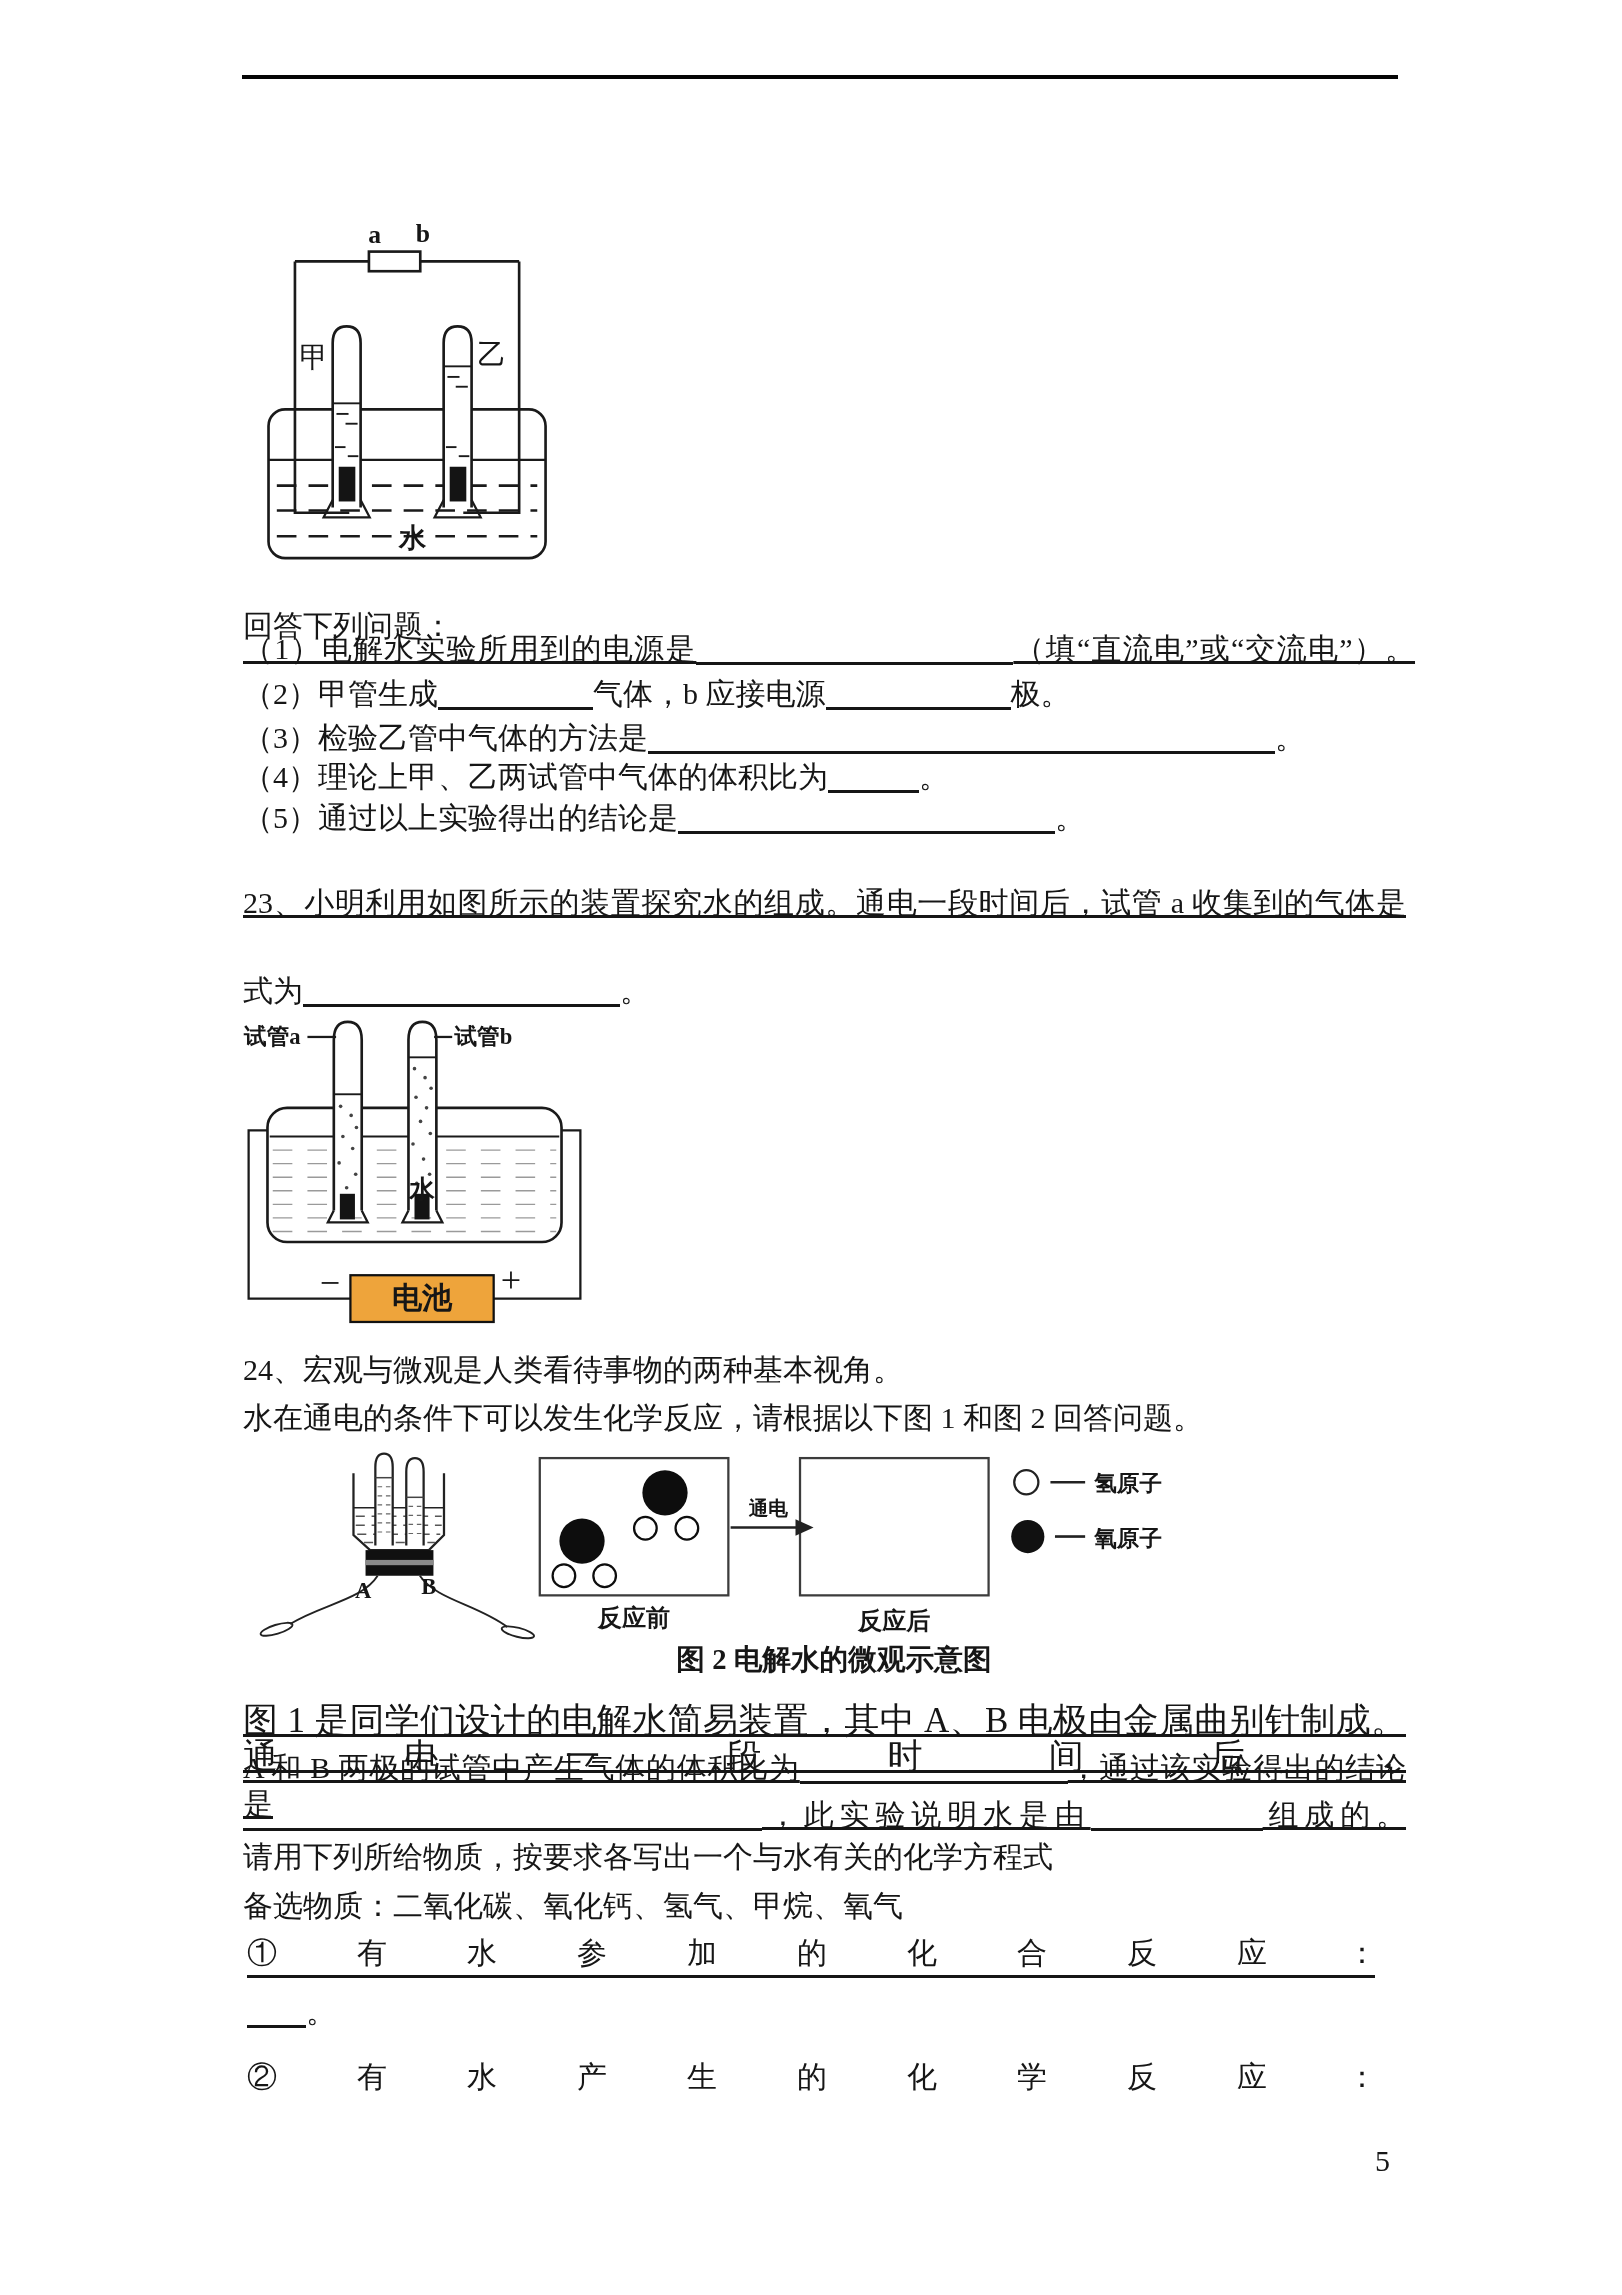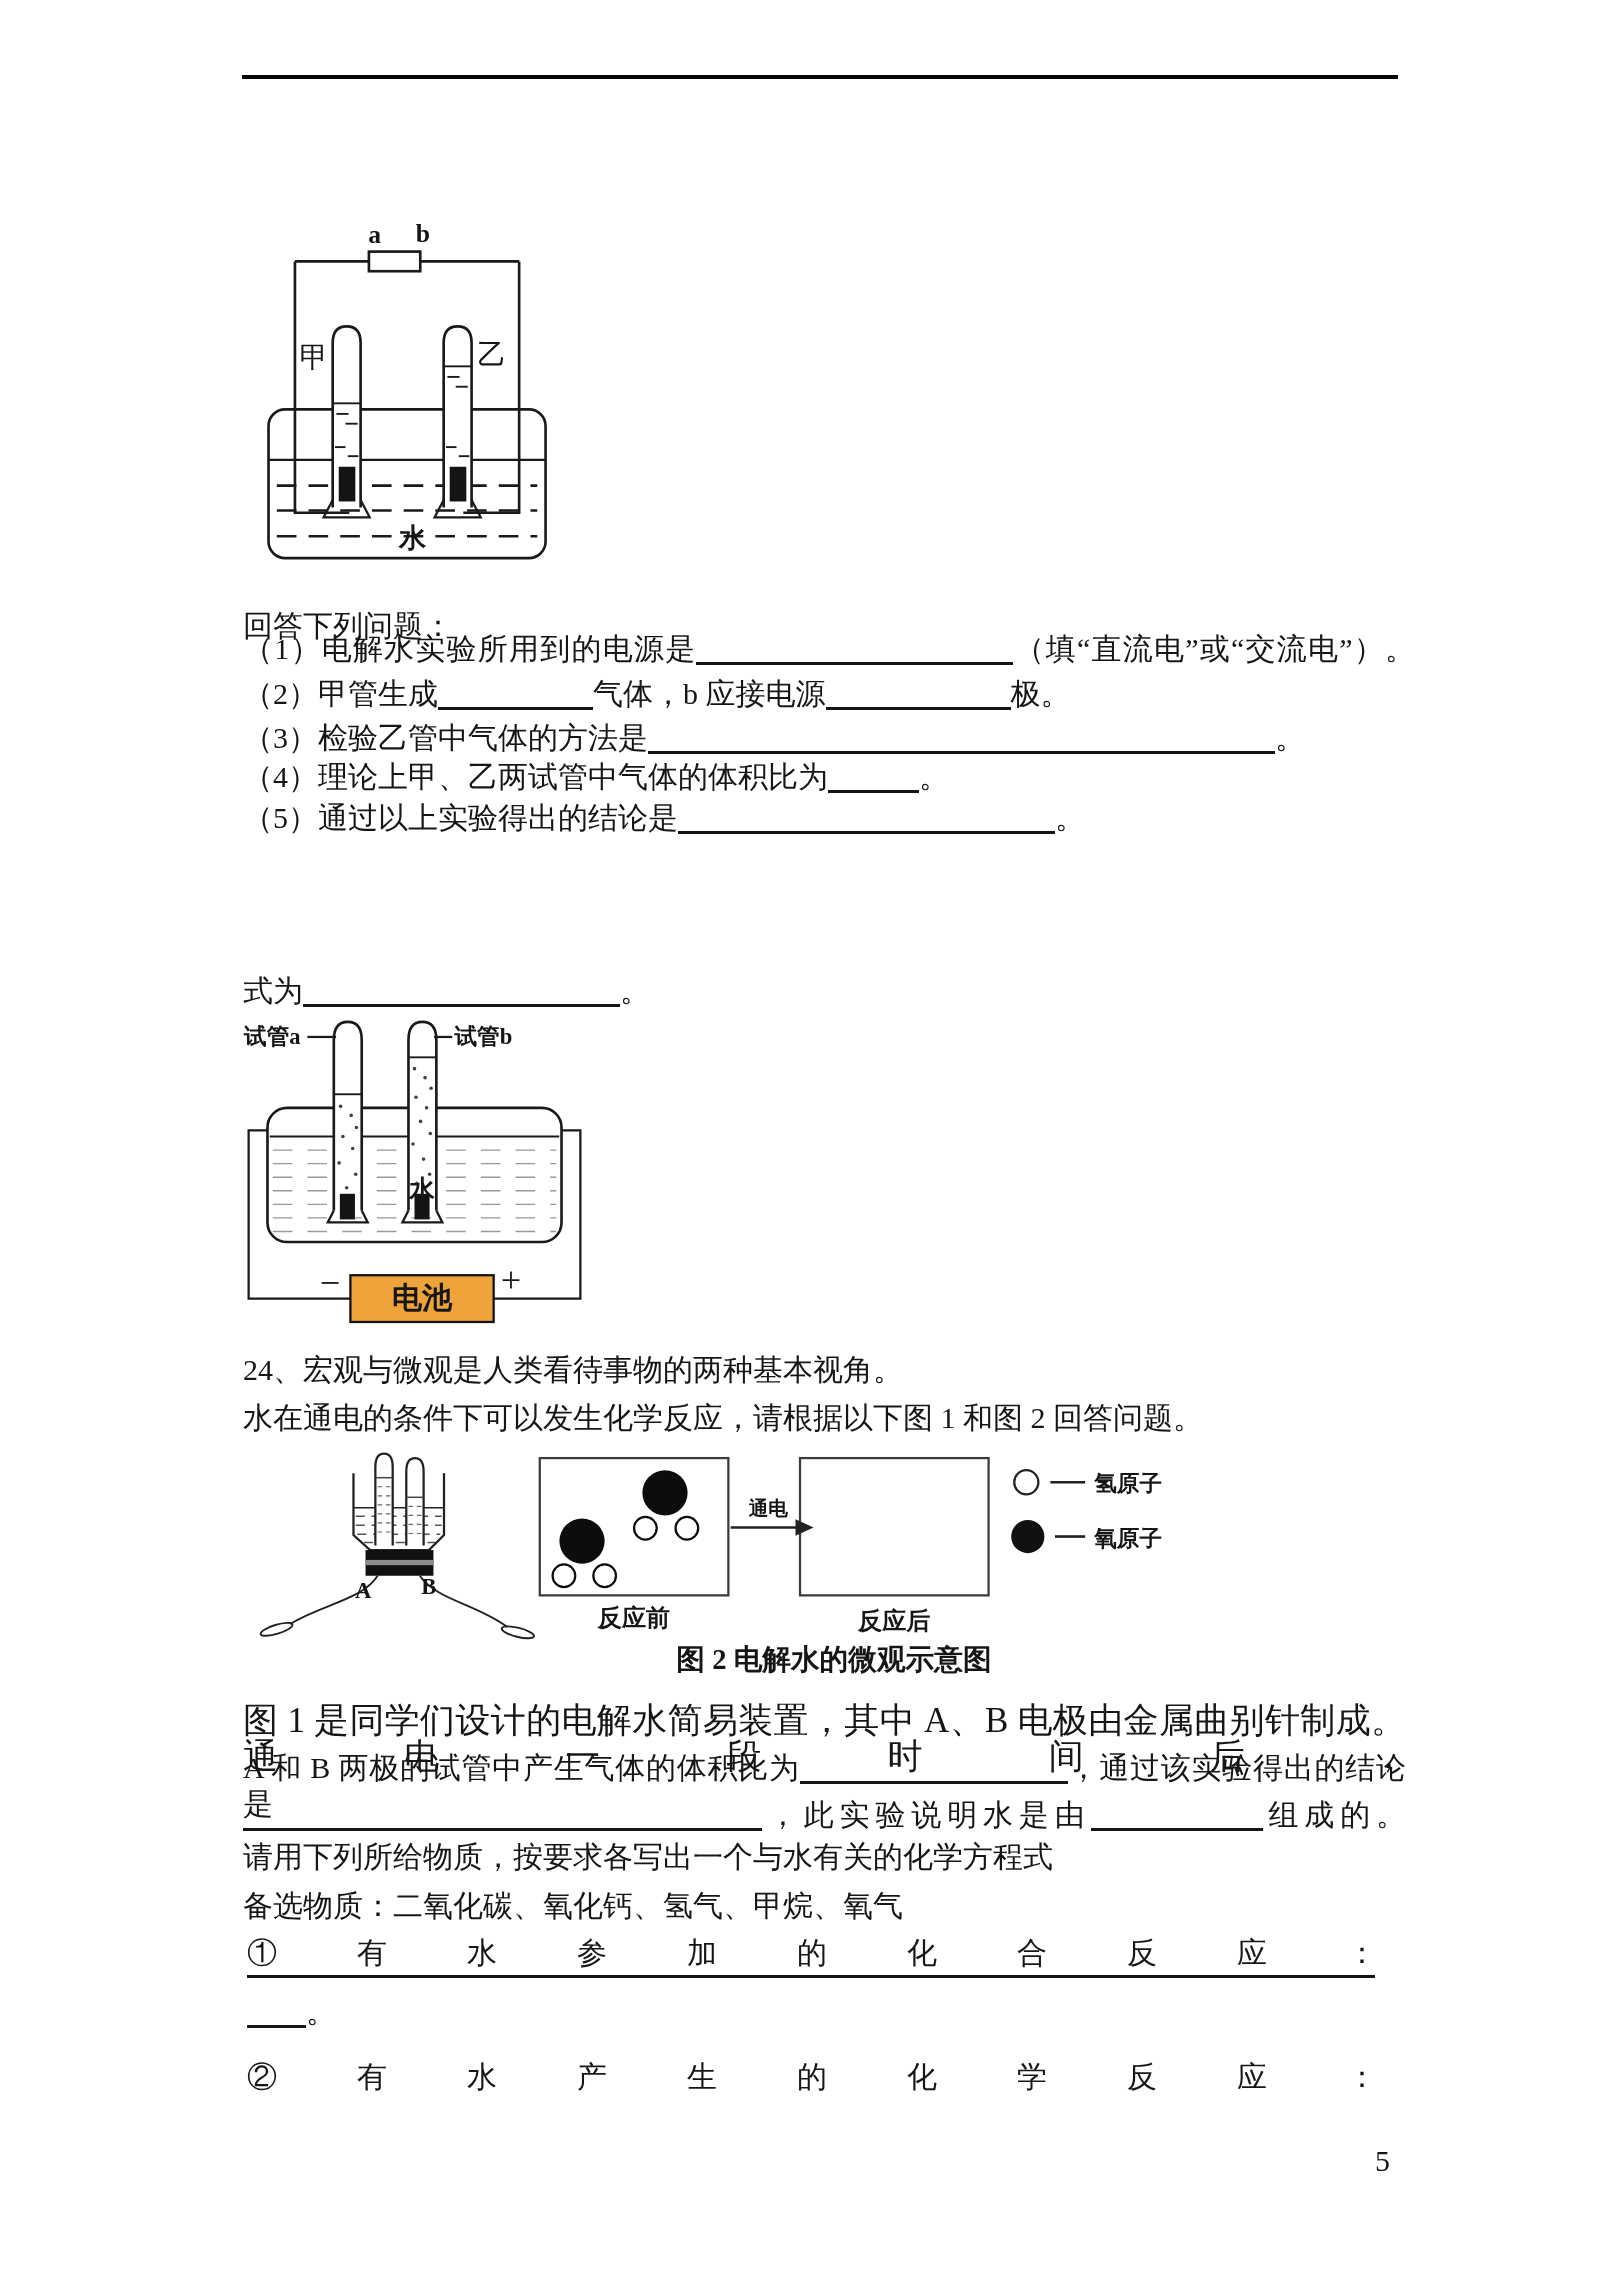--- a/index.html
+++ b/index.html
@@ -2,21 +2,21 @@
 <html style="font-size:12px"><head>
 <meta charset="utf-8">
 <style>
   html,body { margin:0; padding:0; background:#ffffff; }
   .page {
     position:relative; width:1623px; height:2295px; background:#ffffff;
     font-family:"Liberation Serif","DejaVu Serif",serif; color:#161616;
     overflow:hidden;
   }
   .row { position:absolute; left:243px; font-size:30px; line-height:36px; white-space:nowrap; color:#161616; }
-  .j   { width:1163px; text-align:justify; text-align-last:justify; white-space:normal; }
+  .j   { width:1163px; text-align:justify; text-align-last:justify; white-space:normal;text-decoration:underline; }
   .j2  { width:1130px; text-align:justify; text-align-last:justify; white-space:normal;margin-top:28px; }
   .blank { display:inline-block; height:1.5px; border-bottom:3px solid #161616; vertical-align:-6px; }
   .toprule { position:absolute; left:242px; top:75px; width:1156px; height:0; border-top:4.5px solid #050505; }
   .fullrule { position:absolute; left:247px; top:1975px; width:1128px; height:0; border-top:3px solid #161616; }
   .pagenum { position:absolute; left:1375px; top:2144px; font-size:30px; }
   svg { position:absolute; overflow:visible; }
   svg text { font-family:"Liberation Serif","DejaVu Serif",serif; fill:#161616; }
 </style>
 </head>
 <body>
@@ -80,20 +80,23 @@
   <div class="row" style="top:720px">
     <span>（3）检验乙管中气体的方法是</span><span class="blank" style="width:627px"></span><span>。</span>
   </div>
   <div class="row" style="top:759px">
     <span>（4）理论上甲、乙两试管中气体的体积比为</span><span class="blank" style="width:91px"></span><span>。</span>
   </div>
   <div class="row" style="top:800px">
     <span>（5）通过以上实验得出的结论是</span><span class="blank" style="width:377px"></span><span>。</span>
   </div>
 
+  <div class="row j" style="top:885px">
+    <span>23、小明利用如图所示的装置探究水的组成。通电一段时间后，试管 a 收集到的气体是</span>
+  </div>
   <div class="row" style="top:973px">
     <span>式为</span><span class="blank" style="width:317px"></span><span>。</span>
   </div>
 
   <svg style="left:226px; top:1008px" width="377" height="355" viewBox="0 0 500 470">
     <g stroke="#1a1a1a" stroke-width="3" fill="none">
       <path d="M165 385 H30 V162 H55"></path>
       <path d="M355 385 H470 V162 H445"></path>
     </g>
     <g stroke="#1a1a1a" fill="#ffffff">

